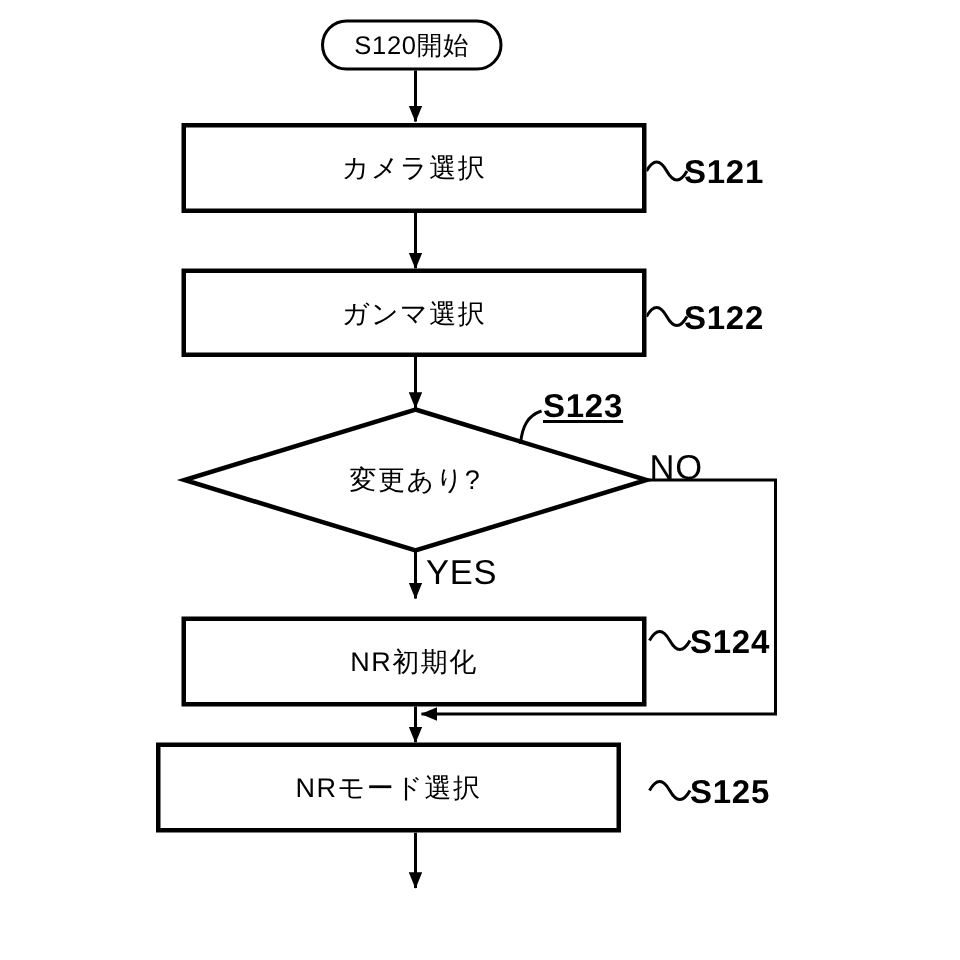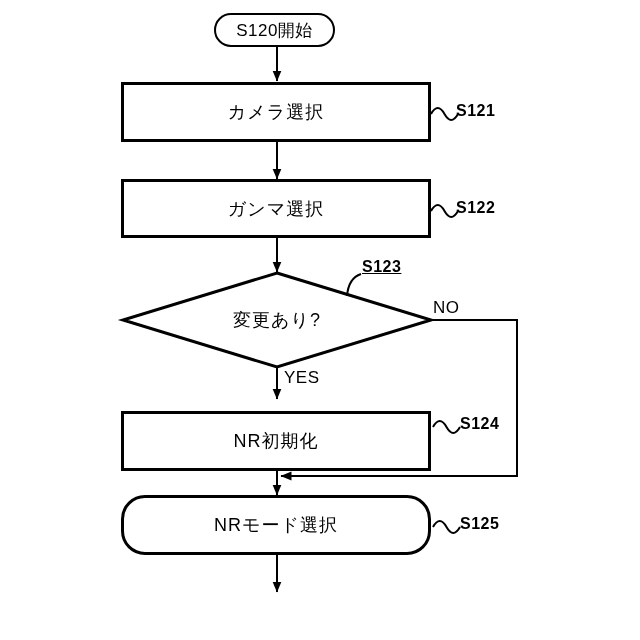--- a/index.html
+++ b/index.html
@@ -47,28 +47,28 @@
     position: absolute;
     display: flex;
     align-items: center;
     justify-content: center;
     font-size: 18px;
     letter-spacing: 1px;
     background: transparent;
   }
   .steplabel {
     position: absolute;
-    font-size: 16px;
+    font-size: 22px;
     font-weight: 700;
     letter-spacing: 0.5px;
     white-space: nowrap;
   }
   .branchlabel {
     position: absolute;
-    font-size: 17px;
+    font-size: 23px;
     font-weight: 400;
     letter-spacing: 0.5px;
     white-space: nowrap;
   }
 </style>
 </head>
 <body>
 
 <div class="canvas">
 
@@ -110,21 +110,21 @@
   </div>
 
   <div class="decision-text" style="left:123px; top:274px; width:308px; height:92px;">
     <span>変更あり?</span>
   </div>
 
   <div class="node process" style="left:121px; top:411px; width:310px; height:60px;">
     <span>NR初期化</span>
   </div>
 
-  <div class="node process" style="left:121px; top:495px; width:310px; height:60px;border-radius:24px;">
+  <div class="node process" style="left:104px; top:495px; width:310px; height:60px;">
     <span>NRモード選択</span>
   </div>
 
 
   <div class="steplabel" style="left:456px; top:102px;">S121</div>
   <div class="steplabel" style="left:456px; top:199px;">S122</div>
   <div class="steplabel" style="left:362px; top:258px;text-decoration:underline;">S123</div>
   <div class="steplabel" style="left:460px; top:415px;">S124</div>
   <div class="steplabel" style="left:460px; top:515px;">S125</div>
 

